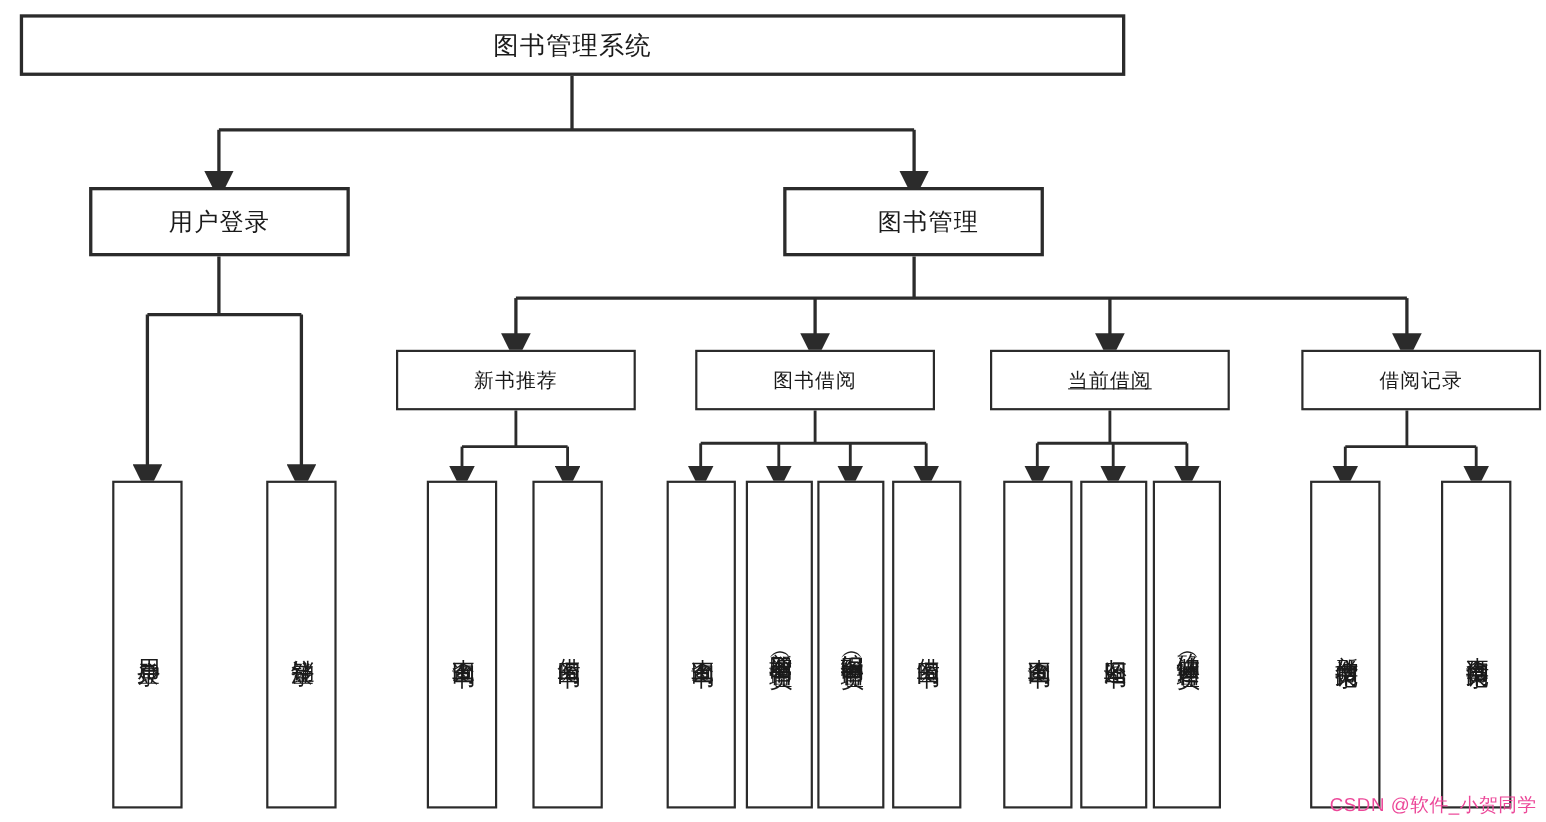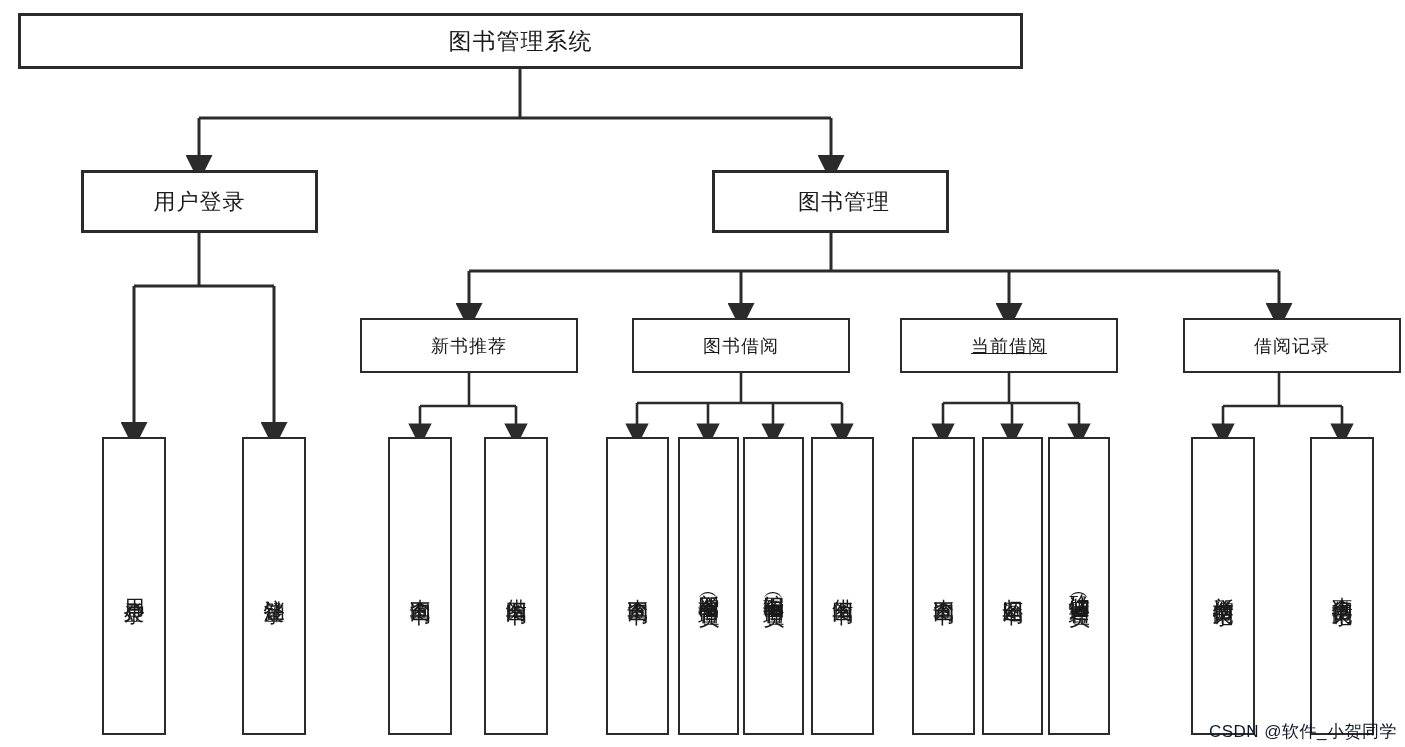--- a/index.html
+++ b/index.html
@@ -59,21 +59,21 @@
   }
   .htext{
     white-space:nowrap;
     letter-spacing:1px;
   }
   #watermark{
     position:absolute;
     right:8px;
     bottom:4px;
     font-size:17px;
-    color:#0f172a;
+    color:#ec4899;
     letter-spacing:0.5px;
     white-space:nowrap;
     user-select:none;
   }
 </style>
 </head>
 <body>
 
 <div id="stage">
 

